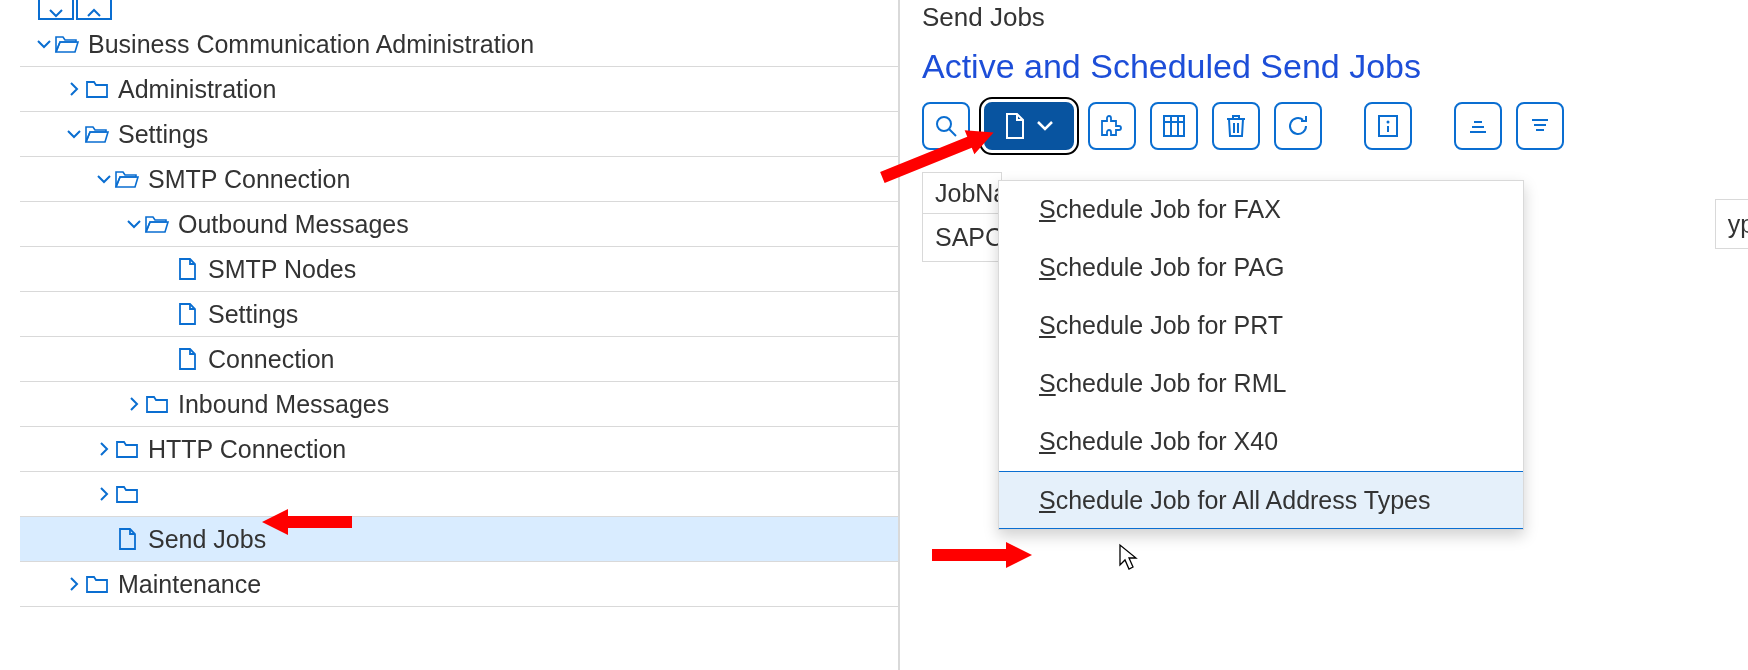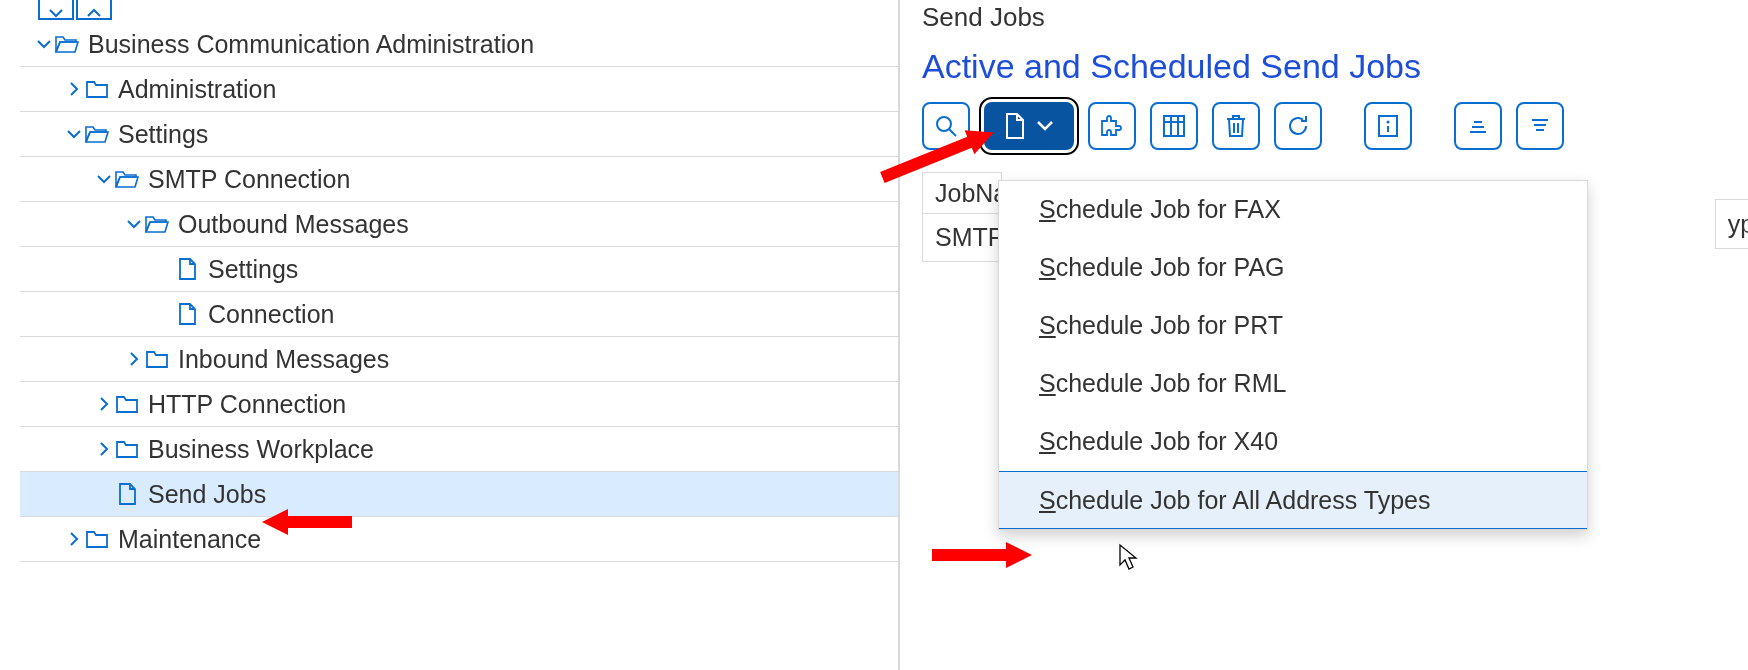--- a/index.html
+++ b/index.html
@@ -40,21 +40,21 @@
   .tbtn svg{display:block;}
   .divider{width:14px;}
 
   .col-headers{display:flex;margin-top:22px;margin-left:4px;}
   .col-header{border:1px solid var(--border);height:42px;display:flex;align-items:center;padding:0 12px;background:#fff;}
   .data-row{display:flex;margin-left:4px;}
   .cell{border:1px solid var(--border);border-top:none;height:48px;display:flex;align-items:center;padding:0 12px;background:#fff;}
   .header-type{position:absolute; right:0; top:199px; height:50px; border:1px solid var(--border); border-right:none; padding:0 0 0 12px; display:flex; align-items:center;}
 
   
-  .menu{position:absolute;top:180px;left:98px;width:590px;background:#fff;border:1px solid var(--border);box-shadow:0 6px 14px rgba(0,0,0,0.18);text-align:center;}
+  .menu{position:absolute;top:180px;left:98px;width:526px;background:#fff;border:1px solid var(--border);box-shadow:0 6px 14px rgba(0,0,0,0.18);text-align:center;}
   .menu-item{height:58px;display:flex;align-items:center;padding:0 40px;border-bottom:1px solid transparent;cursor:default;}
   .menu-item.hover{background:var(--hover-blue);border-top:1px solid var(--sap-blue);border-bottom:1px solid var(--sap-blue);}
   .menu-item .mn{text-decoration:underline;}
 
   
   .arrow{position:absolute;pointer-events:none;}
   .cursor{position:absolute;pointer-events:none;}
 
 </style>
 </head>
@@ -153,32 +153,44 @@
         <div class="tree-row">
           <span class="indent" style="width:134px"></span>
           <span class="chevron"></span>
           <span class="indent" style="width:0px"></span>
           <span class="tree-icon">
             <svg width="20" height="24" viewBox="0 0 20 24">
               <path d="M3 2h10l5 5v15H3z" fill="none" stroke="#0a6ed1" stroke-width="1.8"></path>
               <path d="M13 2v5h5" fill="none" stroke="#0a6ed1" stroke-width="1.8"></path>
             </svg>
           </span>
-          <span class="tree-label">Settings</span>
+          <span class="tree-label">SMTP Nodes</span>
         </div>
         <div class="tree-row">
           <span class="indent" style="width:134px"></span>
           <span class="chevron"></span>
           <span class="indent" style="width:0px"></span>
           <span class="tree-icon">
             <svg width="20" height="24" viewBox="0 0 20 24">
               <path d="M3 2h10l5 5v15H3z" fill="none" stroke="#0a6ed1" stroke-width="1.8"></path>
               <path d="M13 2v5h5" fill="none" stroke="#0a6ed1" stroke-width="1.8"></path>
             </svg>
           </span>
+          <span class="tree-label">Settings</span>
+        </div>
+        <div class="tree-row">
+          <span class="indent" style="width:134px"></span>
+          <span class="chevron"></span>
+          <span class="indent" style="width:0px"></span>
+          <span class="tree-icon">
+            <svg width="20" height="24" viewBox="0 0 20 24">
+              <path d="M3 2h10l5 5v15H3z" fill="none" stroke="#0a6ed1" stroke-width="1.8"></path>
+              <path d="M13 2v5h5" fill="none" stroke="#0a6ed1" stroke-width="1.8"></path>
+            </svg>
+          </span>
           <span class="tree-label">Connection</span>
         </div>
         <div class="tree-row">
           <span class="indent" style="width:104px"></span>
           <span class="chevron">
             <svg width="12" height="16" viewBox="0 0 12 16">
               <polyline points="3,2 9,8 3,14" fill="none" stroke="#0a6ed1" stroke-width="2"></polyline>
             </svg>
           </span>
           <span class="tree-icon">
@@ -207,21 +219,20 @@
           <span class="chevron">
             <svg width="12" height="16" viewBox="0 0 12 16">
               <polyline points="3,2 9,8 3,14" fill="none" stroke="#0a6ed1" stroke-width="2"></polyline>
             </svg>
           </span>
           <span class="tree-icon">
             <svg width="24" height="20" viewBox="0 0 24 20">
               <path d="M2 3h7l2 3h11v12H2z" fill="none" stroke="#0a6ed1" stroke-width="1.8"></path>
             </svg>
           </span>
-          <span class="tree-label">Business Workplace</span>
         </div>
         <div class="tree-row selected">
           <span class="indent" style="width:74px"></span>
           <span class="chevron"></span>
           <span class="indent" style="width:0px"></span>
           <span class="tree-icon">
             <svg width="20" height="24" viewBox="0 0 20 24">
               <path d="M3 2h10l5 5v15H3z" fill="none" stroke="#0a6ed1" stroke-width="1.8"></path>
               <path d="M13 2v5h5" fill="none" stroke="#0a6ed1" stroke-width="1.8"></path>
             </svg>
@@ -321,21 +332,21 @@
       </div>
     </div>
 
     <div class="col-headers">
       <div class="col-header" style="width:80px">
         <span>JobName</span>
       </div>
     </div>
     <div class="data-row">
       <div class="cell" style="width:80px">
-        <span>SMTP</span>
+        <span>SAPC</span>
       </div>
     </div>
     <div class="header-type">
       <span>ype</span>
     </div>
 
     <div class="menu" id="menu">
         <div class="menu-item">
           <span><span class="mn">S</span>chedule Job for FAX</span>
         </div>

